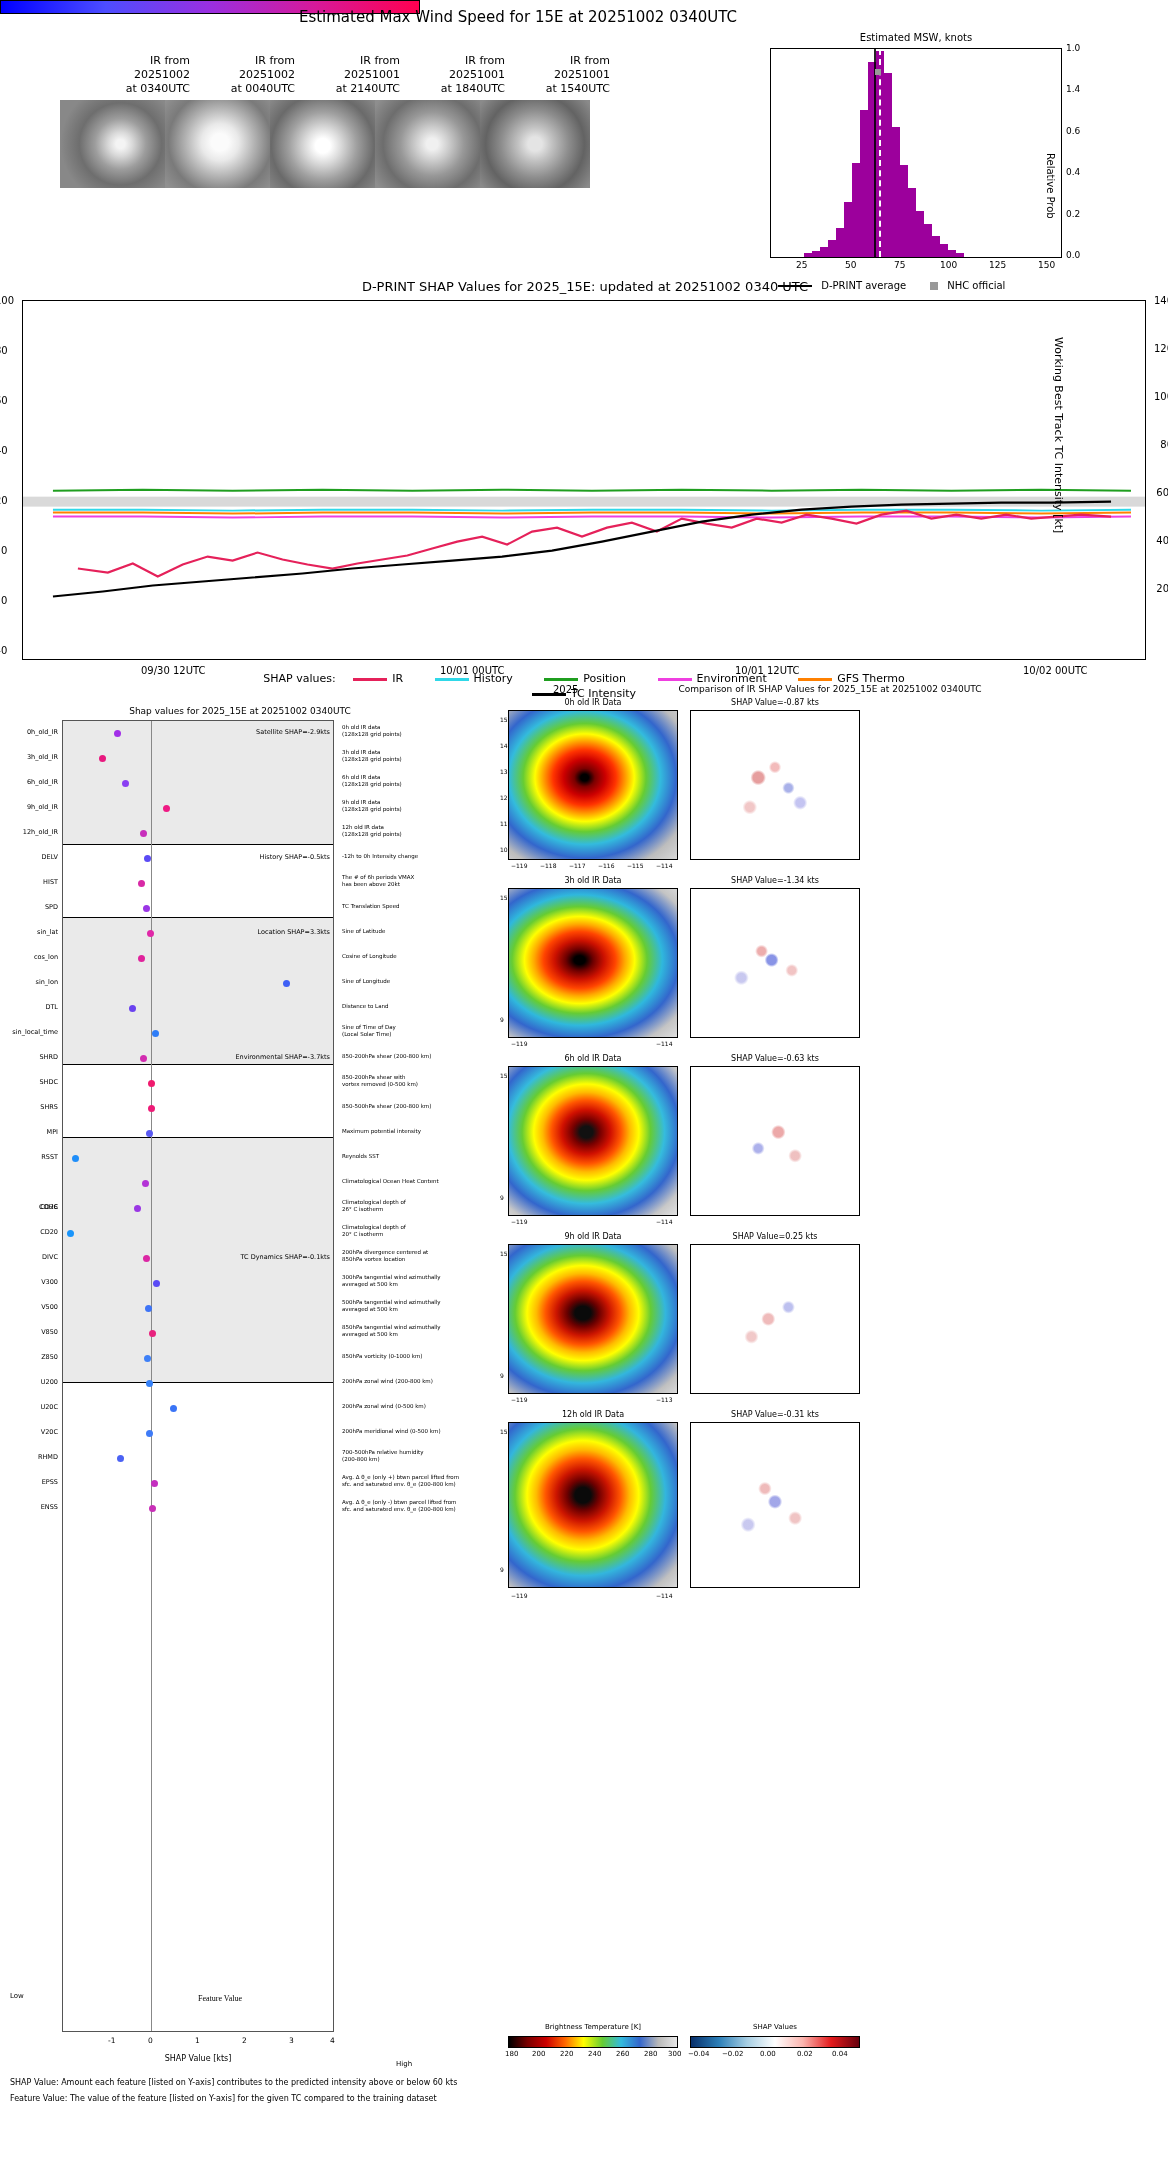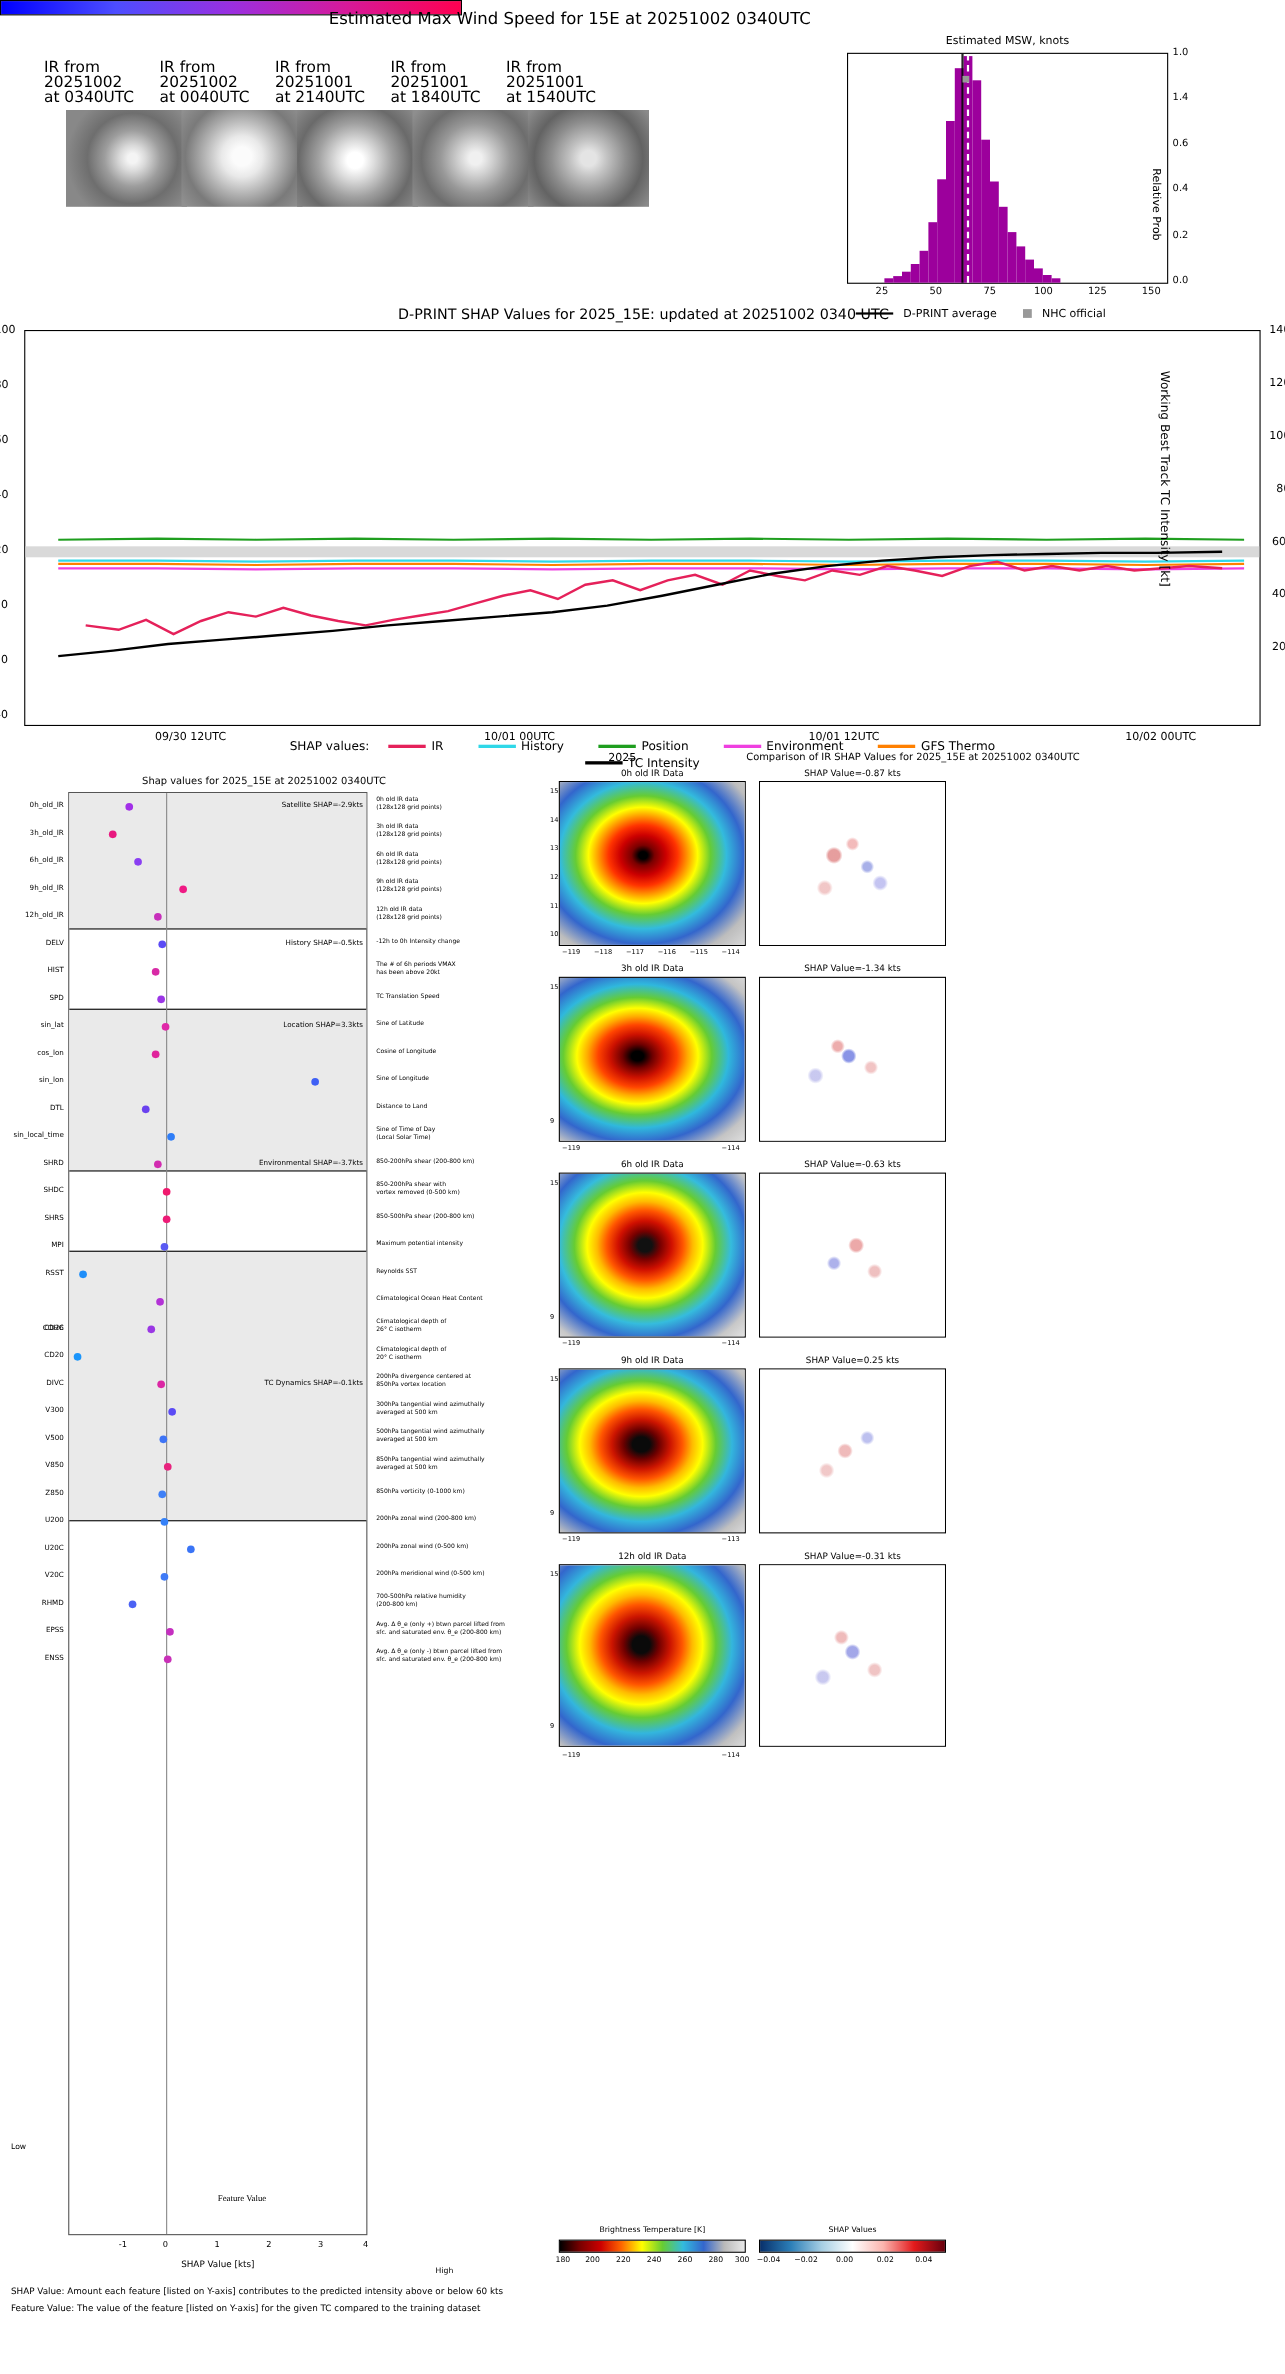--- a/index.html
+++ b/index.html
@@ -6,21 +6,21 @@
   body{
     width:1168px;height:2158px;background:#ffffff;
     font-family:"DejaVu Sans", sans-serif;
     color:#000;position:relative;overflow:hidden;
   }
   .abs{position:absolute;}
 
   
   #top-title{left:0;top:8px;width:1036px;font-size:15px;text-align:center;}
   .ir-col{position:absolute;top:54px;width:150px;}
-  .ir-cap{font-size:14px;line-height:14px;text-align:left;color:#000;}
+  .ir-cap{font-size:11px;line-height:14px;text-align:right;color:#000;}
   .ir-img{margin-top:4px;width:110px;height:88px;margin-left:20px;
           background:#8a8a8a;border:0;position:relative;overflow:hidden;}
 
   
   #hist-panel{left:770px;top:48px;width:292px;height:232px;}
   #hist-title{position:absolute;left:0;top:-16px;width:292px;text-align:center;font-size:10px;}
   #hist-box{position:absolute;left:0;top:0;width:292px;height:210px;border:1px solid #000;box-sizing:border-box;}
   .hbar{position:absolute;bottom:0;background:#9c009c;}
   .hgrid-lbl{position:absolute;font-size:9px;}
   #hist-ylabel{position:absolute;right:-60px;top:105px;transform:rotate(90deg);transform-origin:left top;font-size:10px;}
@@ -55,21 +55,21 @@
   .ircap{position:absolute;font-size:8px;text-align:center;width:170px;}
   .axn{position:absolute;font-size:6px;}
   .shapcell{position:absolute;width:170px;height:150px;border:1px solid #000;box-sizing:border-box;background:#ffffff;overflow:hidden;}
 
   
   .cbar{position:absolute;height:12px;border:1px solid #000;box-sizing:border-box;}
   .cblab{position:absolute;font-size:7px;}
   #feat-cbar{left:10px;top:2045px;width:420px;height:14px;border:1px solid #000;box-sizing:border-box;
              background:linear-gradient(90deg,#0000ff,#4d4dff,#9a2fe0,#d6199a,#ff0050);}
   #feat-title{position:absolute;left:10px;top:1994px;width:420px;text-align:center;font-size:8px;font-family:Liberation Serif, serif;}
-  #feat-low{position:absolute;left:10px;top:1948px;font-size:7px;}
+  #feat-low{position:absolute;left:10px;top:1992px;font-size:7px;}
   #feat-high{position:absolute;left:396px;top:2060px;font-size:7px;}
   #foot1{position:absolute;left:10px;top:2078px;font-size:8px;}
   #foot2{position:absolute;left:10px;top:2094px;font-size:8px;}
 </style>
 </head>
 <body>
 
 <div class="abs" id="top-title">Estimated Max Wind Speed for 15E at 20251002 0340UTC</div>
 
 <div class="ir-col" style="left:40px;">

